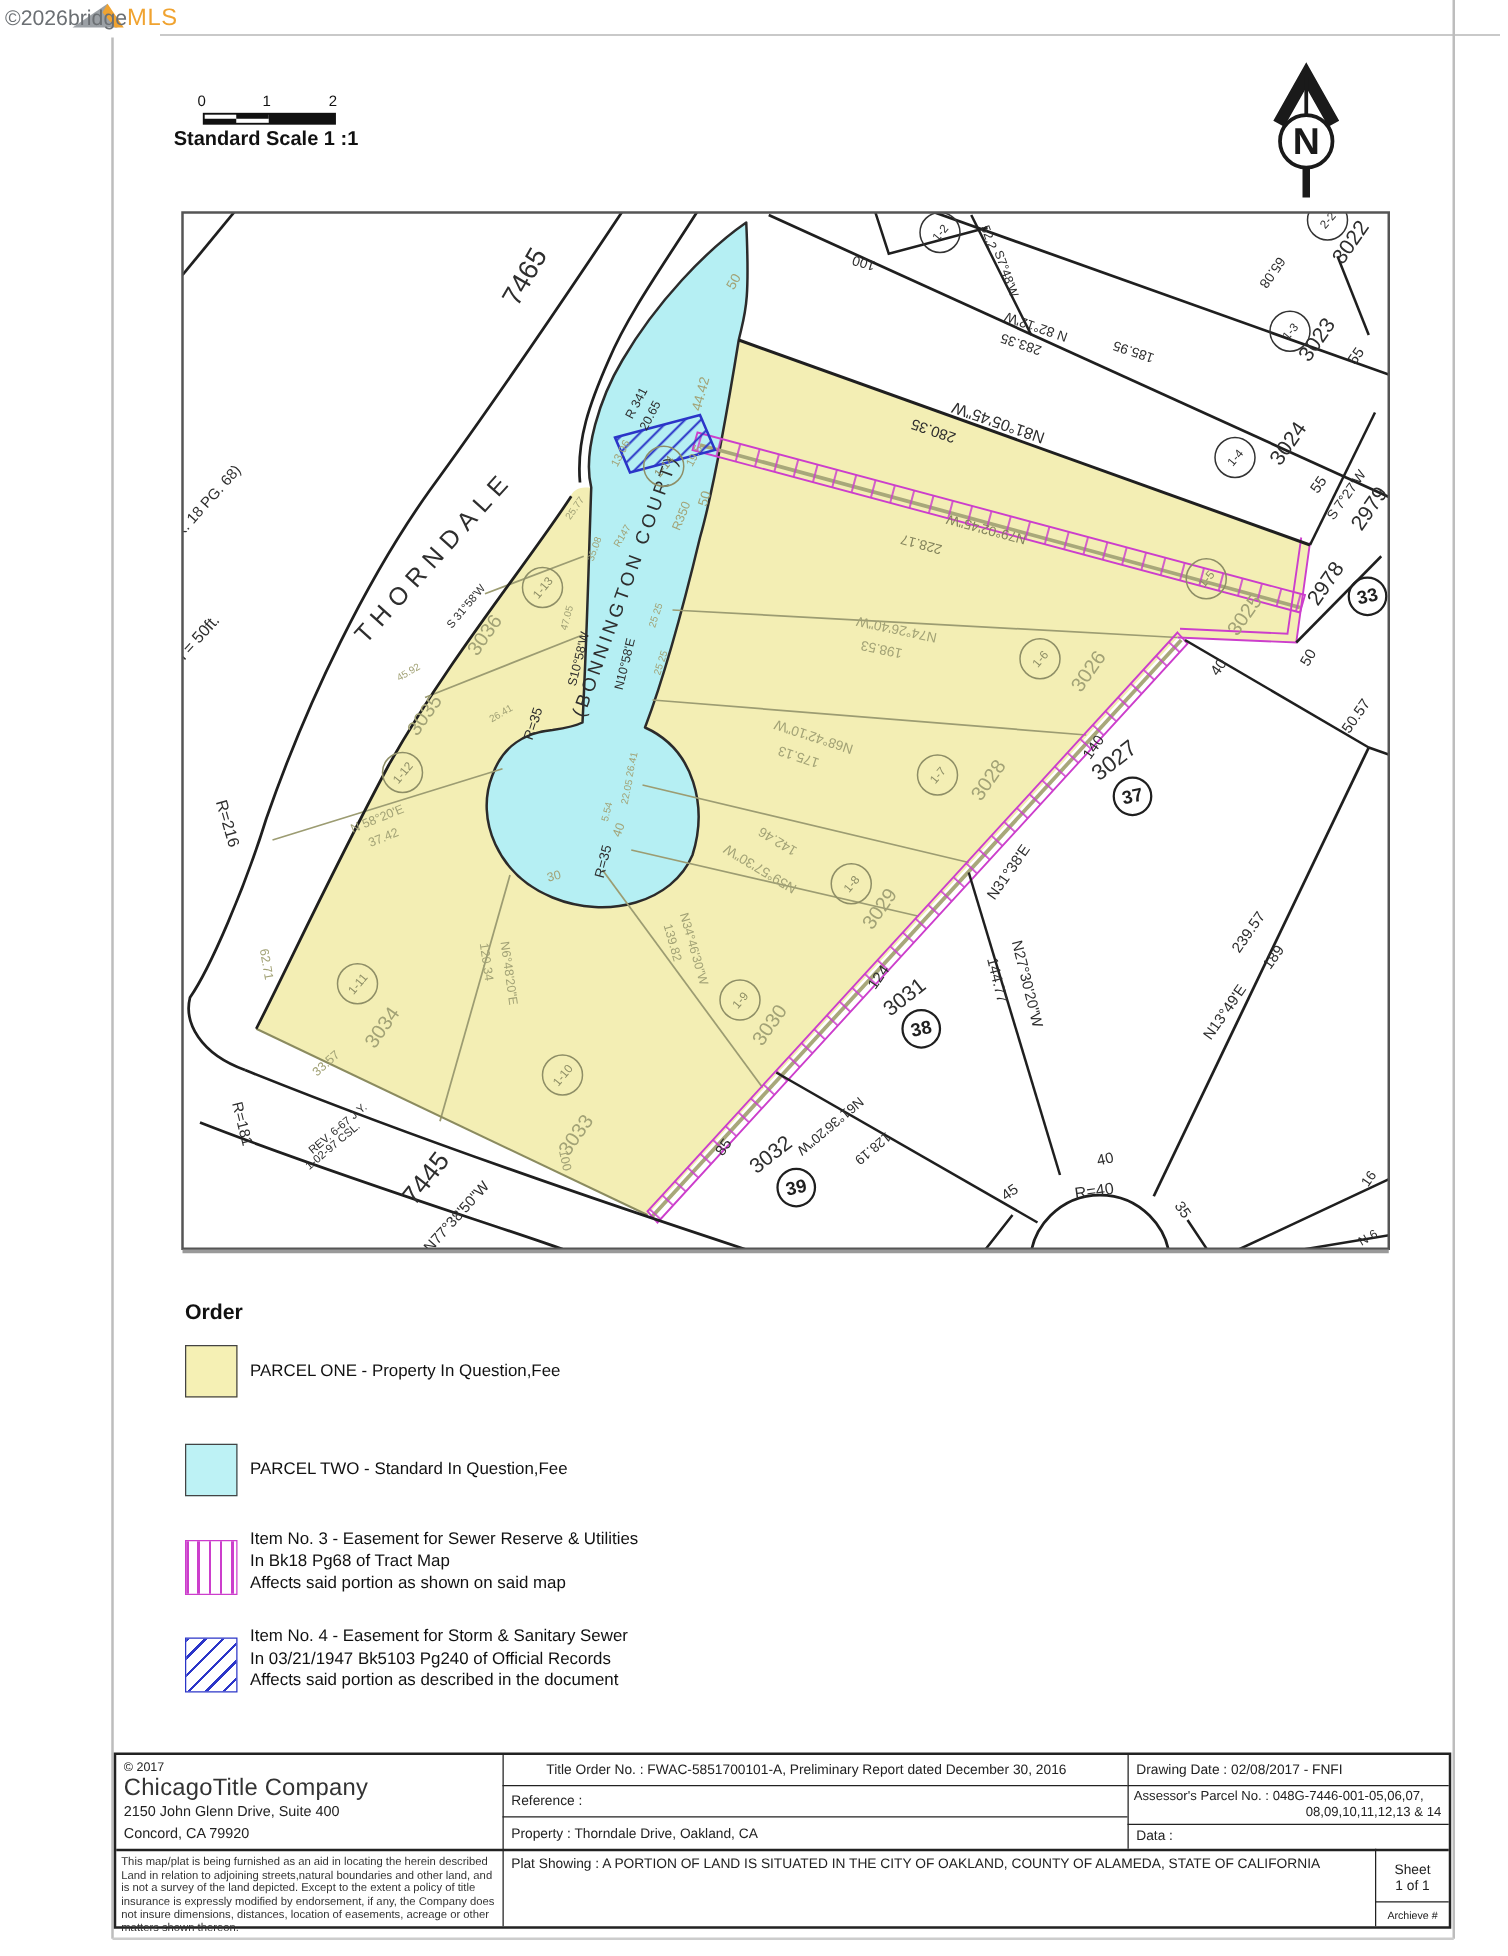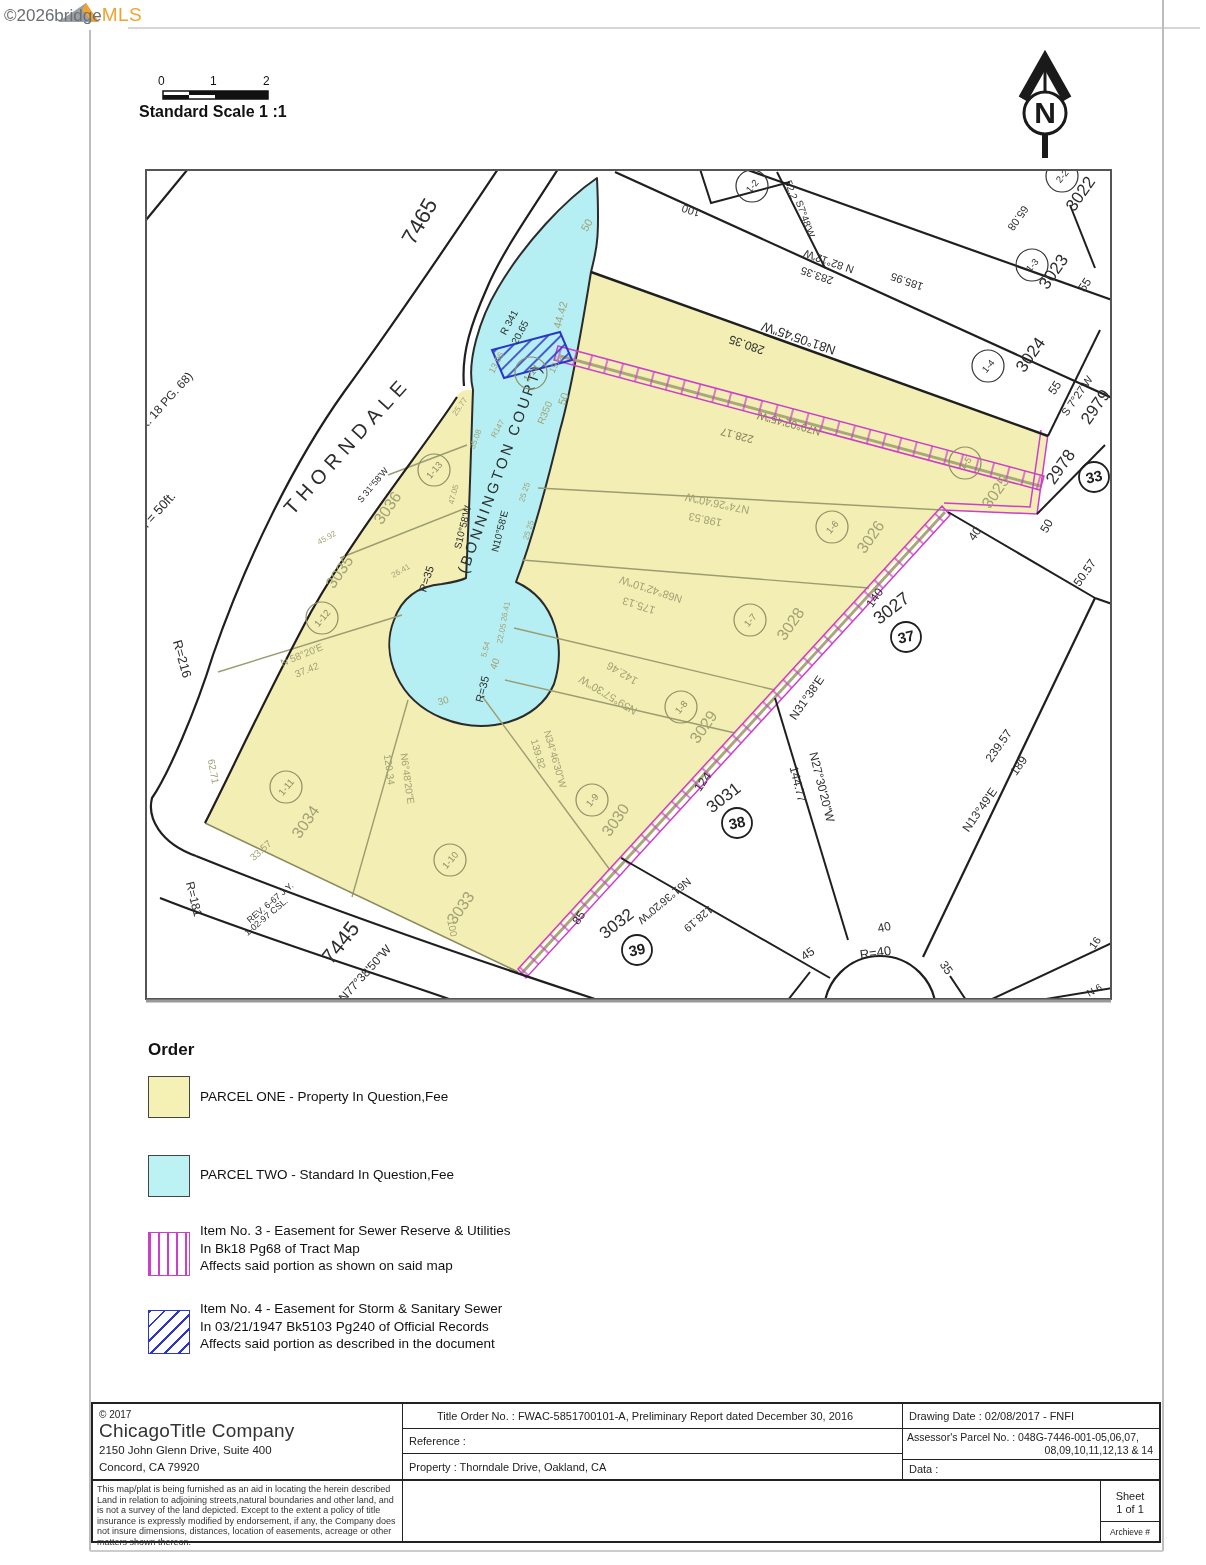--- a/index.html
+++ b/index.html
@@ -383,20 +383,21 @@
 
   <div class="ftx" style="left:6px;top:5px;font-size:10px;">© 2017</div>
   <div class="ftx" id="f-company" style="left:6px;top:16px;">ChicagoTitle Company</div>
   <div class="ftx" style="left:6px;top:40px;font-size:11.5px;">2150 John Glenn Drive, Suite 400</div>
   <div class="ftx" style="left:6px;top:57px;font-size:11.5px;">Concord, CA 79920</div>
   <div class="ftx" id="f-disc" style="left:4px;top:80px;">This map/plat is being furnished as an aid in locating the herein described Land in relation to adjoining streets,natural boundaries and other land, and is not a survey of the land depicted. Except to the extent a policy of title insurance is expressly modified by endorsement, if any, the Company does not insure dimensions, distances, location of easements, acreage or other matters shown thereon.</div>
 
   <div class="ftx" style="left:316px;top:6px;margin-left:28px;">Title Order No. : FWAC-5851700101-A, Preliminary Report dated December 30, 2016</div>
   <div class="ftx" style="left:316px;top:31px;">Reference :</div>
   <div class="ftx" style="left:316px;top:57px;">Property : Thorndale Drive, Oakland, CA</div>
+  <div class="ftx" style="left:316px;top:81px;width:688px;white-space:normal;">Plat Showing : A PORTION OF LAND IS SITUATED IN THE CITY OF OAKLAND, COUNTY OF ALAMEDA, STATE OF CALIFORNIA</div>
 
   <div class="ftx" style="left:816px;top:6px;">Drawing Date :  02/08/2017 - FNFI</div>
   <div class="ftx" style="left:814px;top:27px;font-size:10.5px;">Assessor's Parcel No. :  048G-7446-001-05,06,07,</div>
   <div class="ftx" id="f-apn2" style="left:814px;top:40px;width:246px;font-size:10.5px;">08,09,10,11,12,13 &amp; 14</div>
   <div class="ftx" style="left:816px;top:59px;">Data :</div>
 
   <div class="ftx cc" style="left:1008px;top:86px;width:58px;">Sheet</div>
   <div class="ftx cc" style="left:1008px;top:99px;width:58px;">1 of 1</div>
   <div class="ftx cc" style="left:1008px;top:123px;width:58px;font-size:8.5px;">Archieve #</div>
 </div>

